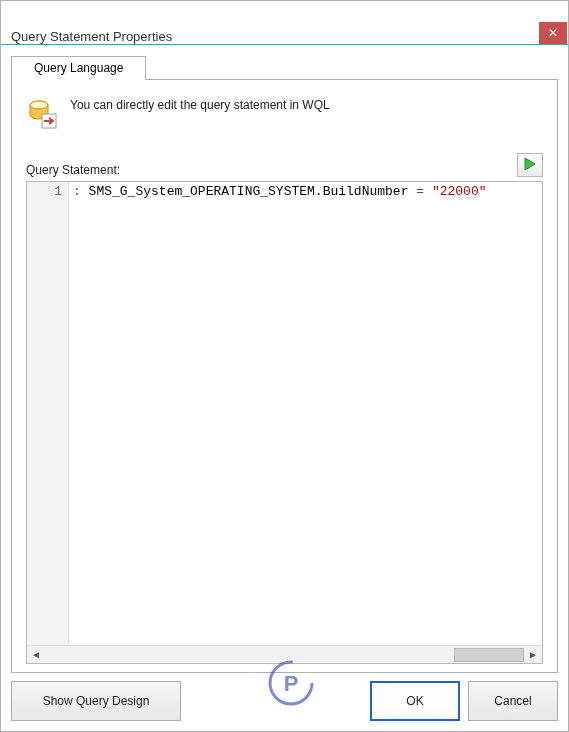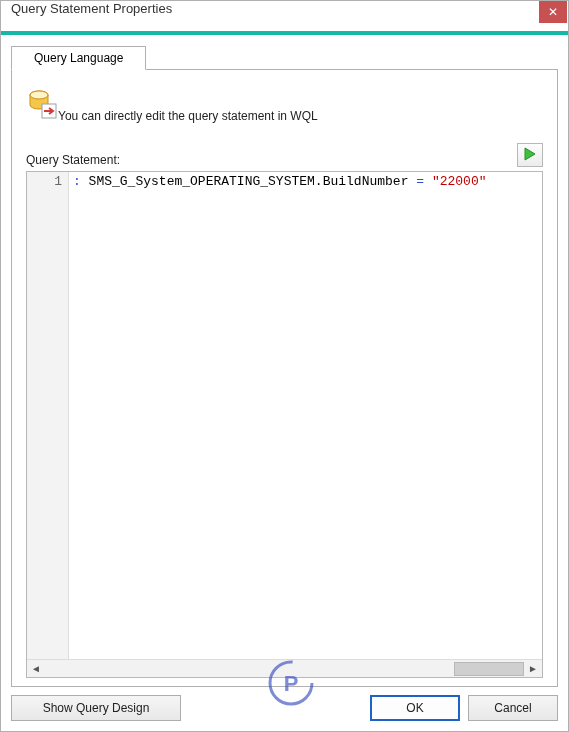--- a/index.html
+++ b/index.html
@@ -14,26 +14,26 @@
   }
   .window {
     width: 569px;
     height: 732px;
     border: 1px solid #b0b0b0;
     background: #fff;
     display: flex;
     flex-direction: column;
   }
   .titlebar {
-    height: 34px;
-    display: flex;
-    align-items: flex-start;
+    height: 44px;
+    display: flex;
+    align-items: flex-end;
     justify-content: space-between;
     padding-left: 10px;
-    border-bottom: 4px solid #14b8a6;
+    border-bottom: 1px solid #14b8a6;
   }
   .titlebar-title {
     font-size: 13px;
     color: #333;
   }
   .close-btn {
     width: 28px;
     height: 22px;
     background: #c75050;
     display: flex;
@@ -68,21 +68,22 @@
   }
   .tabpanel {
     border: 1px solid #b0b0b0;
     flex: 1;
     padding: 14px 14px 8px 14px;
     display: flex;
     flex-direction: column;
   }
   .info-row {
     display: flex;
-    align-items: flex-end;
+    align-items: flex-start;
+    gap: 12px;
     margin-bottom: 20px;
     margin-top: 4px;
   }
   .info-text {
     color: #222;
     font-size: 12px;
   }
   .qs-row {
     display: flex;
     align-items: flex-end;
@@ -164,21 +165,21 @@
     background: #cfcfcf;
     border: 1px solid #b8b8b8;
   }
   .button-row {
     padding: 8px 10px 10px 10px;
     display: flex;
     align-items: center;
     gap: 8px;
   }
   .btn {
-    height: 26px;
+    height: 40px;
     border: 1px solid #adadad;
     background: linear-gradient(#f5f5f5,#e8e8e8);
     font-family: "Segoe UI", Tahoma, sans-serif;
     font-size: 12px;
     padding: 0 14px;
     display: flex;
     align-items: center;
     justify-content: center;
     color: #222;
     cursor: default;

